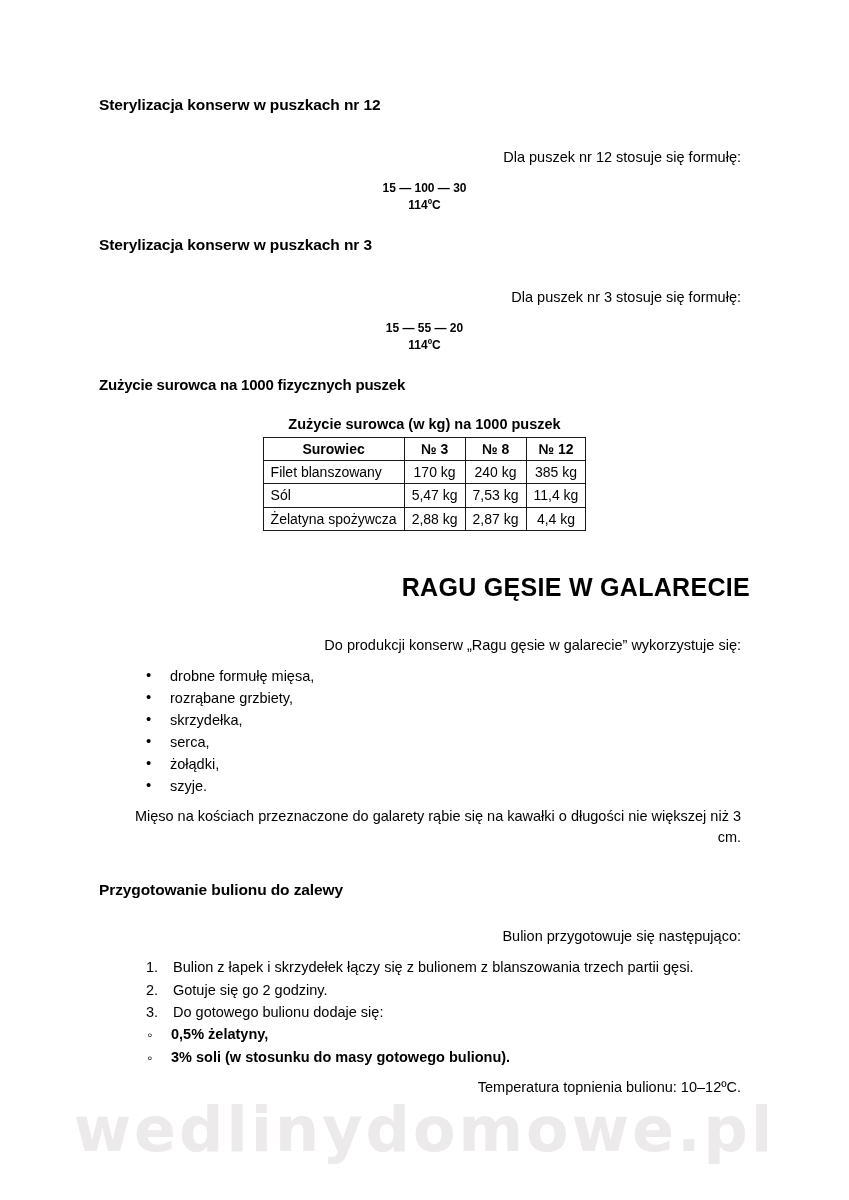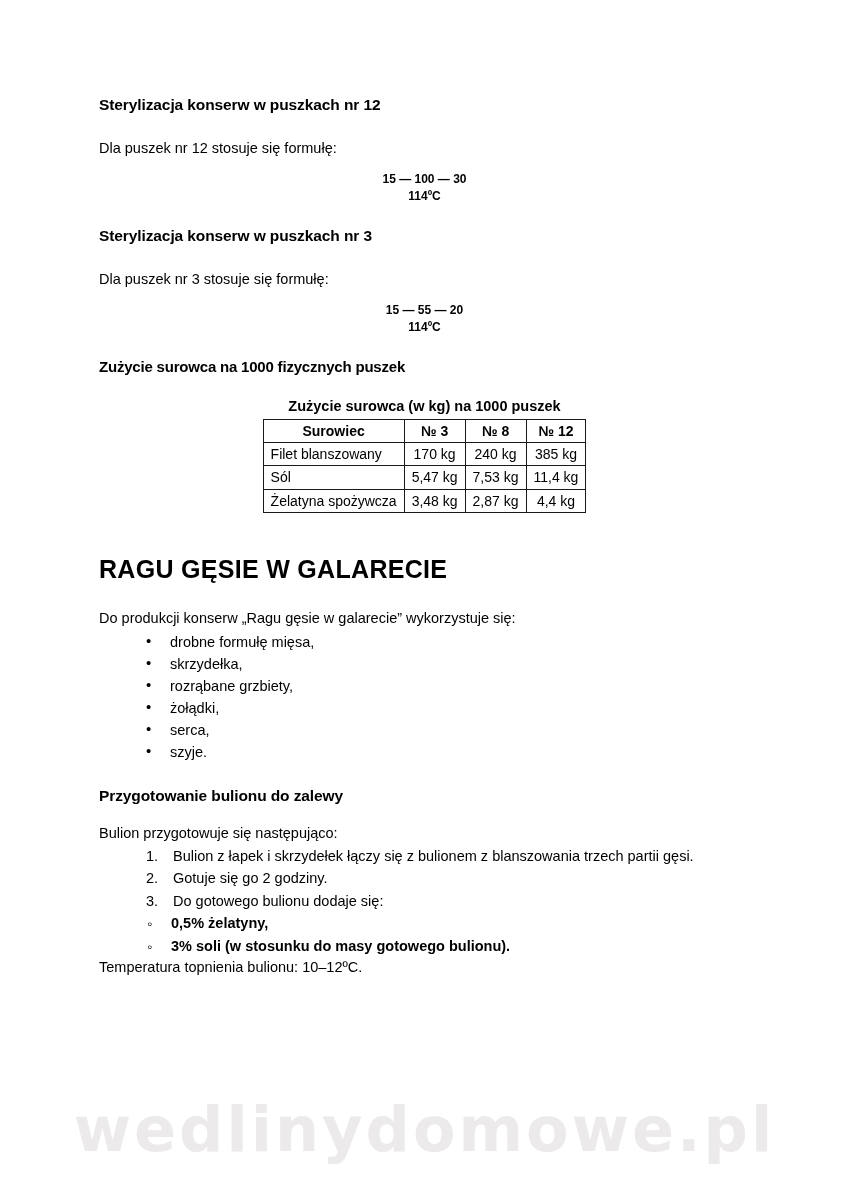--- a/index.html
+++ b/index.html
@@ -23,22 +23,23 @@
     padding: 96px 99px 0 99px;
   }
   h3.sect {
     font-size: 15.5px;
     font-weight: bold;
     margin: 0;
     letter-spacing: -0.1px;
   }
   .para {
     font-size: 14.5px;
-    margin: 0;
+    margin: 9px;
     line-height: 1.45;
+    text-align: right;
   }
   .center-bold {
     text-align: center;
     font-weight: bold;
     font-size: 12px;
   }
   .formula-block {
     margin-top: 13px;
   }
   .formula-block div + div {
@@ -79,21 +80,21 @@
     font-weight: bold;
     text-align: center;
   }
   table.data td.lbl {
     text-align: left;
   }
   table.data td.val {
     text-align: center;
   }
   h1.title {
-    text-align: left;
+    text-align: right;
     font-size: 25px;
     font-weight: bold;
     margin: 0;
     letter-spacing: 0.3px;
   }
   ul.bullets {
     margin: 2px 0 0 0;
     padding-left: 47px;
     list-style: none;
   }
@@ -208,43 +209,44 @@
         <td class="val">385 kg</td>
       </tr>
       <tr>
         <td class="lbl">Sól</td>
         <td class="val">5,47 kg</td>
         <td class="val">7,53 kg</td>
         <td class="val">11,4 kg</td>
       </tr>
       <tr>
         <td class="lbl">Żelatyna spożywcza</td>
-        <td class="val">3,48 kg</td>
+        <td class="val">2,88 kg</td>
         <td class="val">2,87 kg</td>
         <td class="val">4,4 kg</td>
       </tr>
     </tbody>
   </table>
 
   <div class="spacer-24"></div>
   <div class="spacer-18"></div>
   <h1 class="title">RAGU GĘSIE W GALARECIE</h1>
 
   <div class="spacer-24"></div>
   <p class="para">Do produkcji konserw „Ragu gęsie w galarecie” wykorzystuje się:</p>
 
   <ul class="bullets">
     <li>drobne formułę mięsa,</li>
+    <li>rozrąbane grzbiety,</li>
     <li>skrzydełka,</li>
-    <li>rozrąbane grzbiety,</li>
+    <li>serca,</li>
     <li>żołądki,</li>
-    <li>serca,</li>
     <li>szyje.</li>
   </ul>
 
+  <p class="para">Mięso na kościach przeznaczone do galarety rąbie się na kawałki o długości nie większej niż 3 cm.</p>
 
   <div class="spacer-24"></div>
   <h3 class="sect">Przygotowanie bulionu do zalewy</h3>
 
   <div class="spacer-18"></div>
   <p class="para">Bulion przygotowuje się następująco:</p>
 
   <ol class="numbered">
     <li>Bulion z łapek i skrzydełek łączy się z bulionem z blanszowania trzech partii gęsi.</li>
     <li>Gotuje się go 2 godziny.</li>

